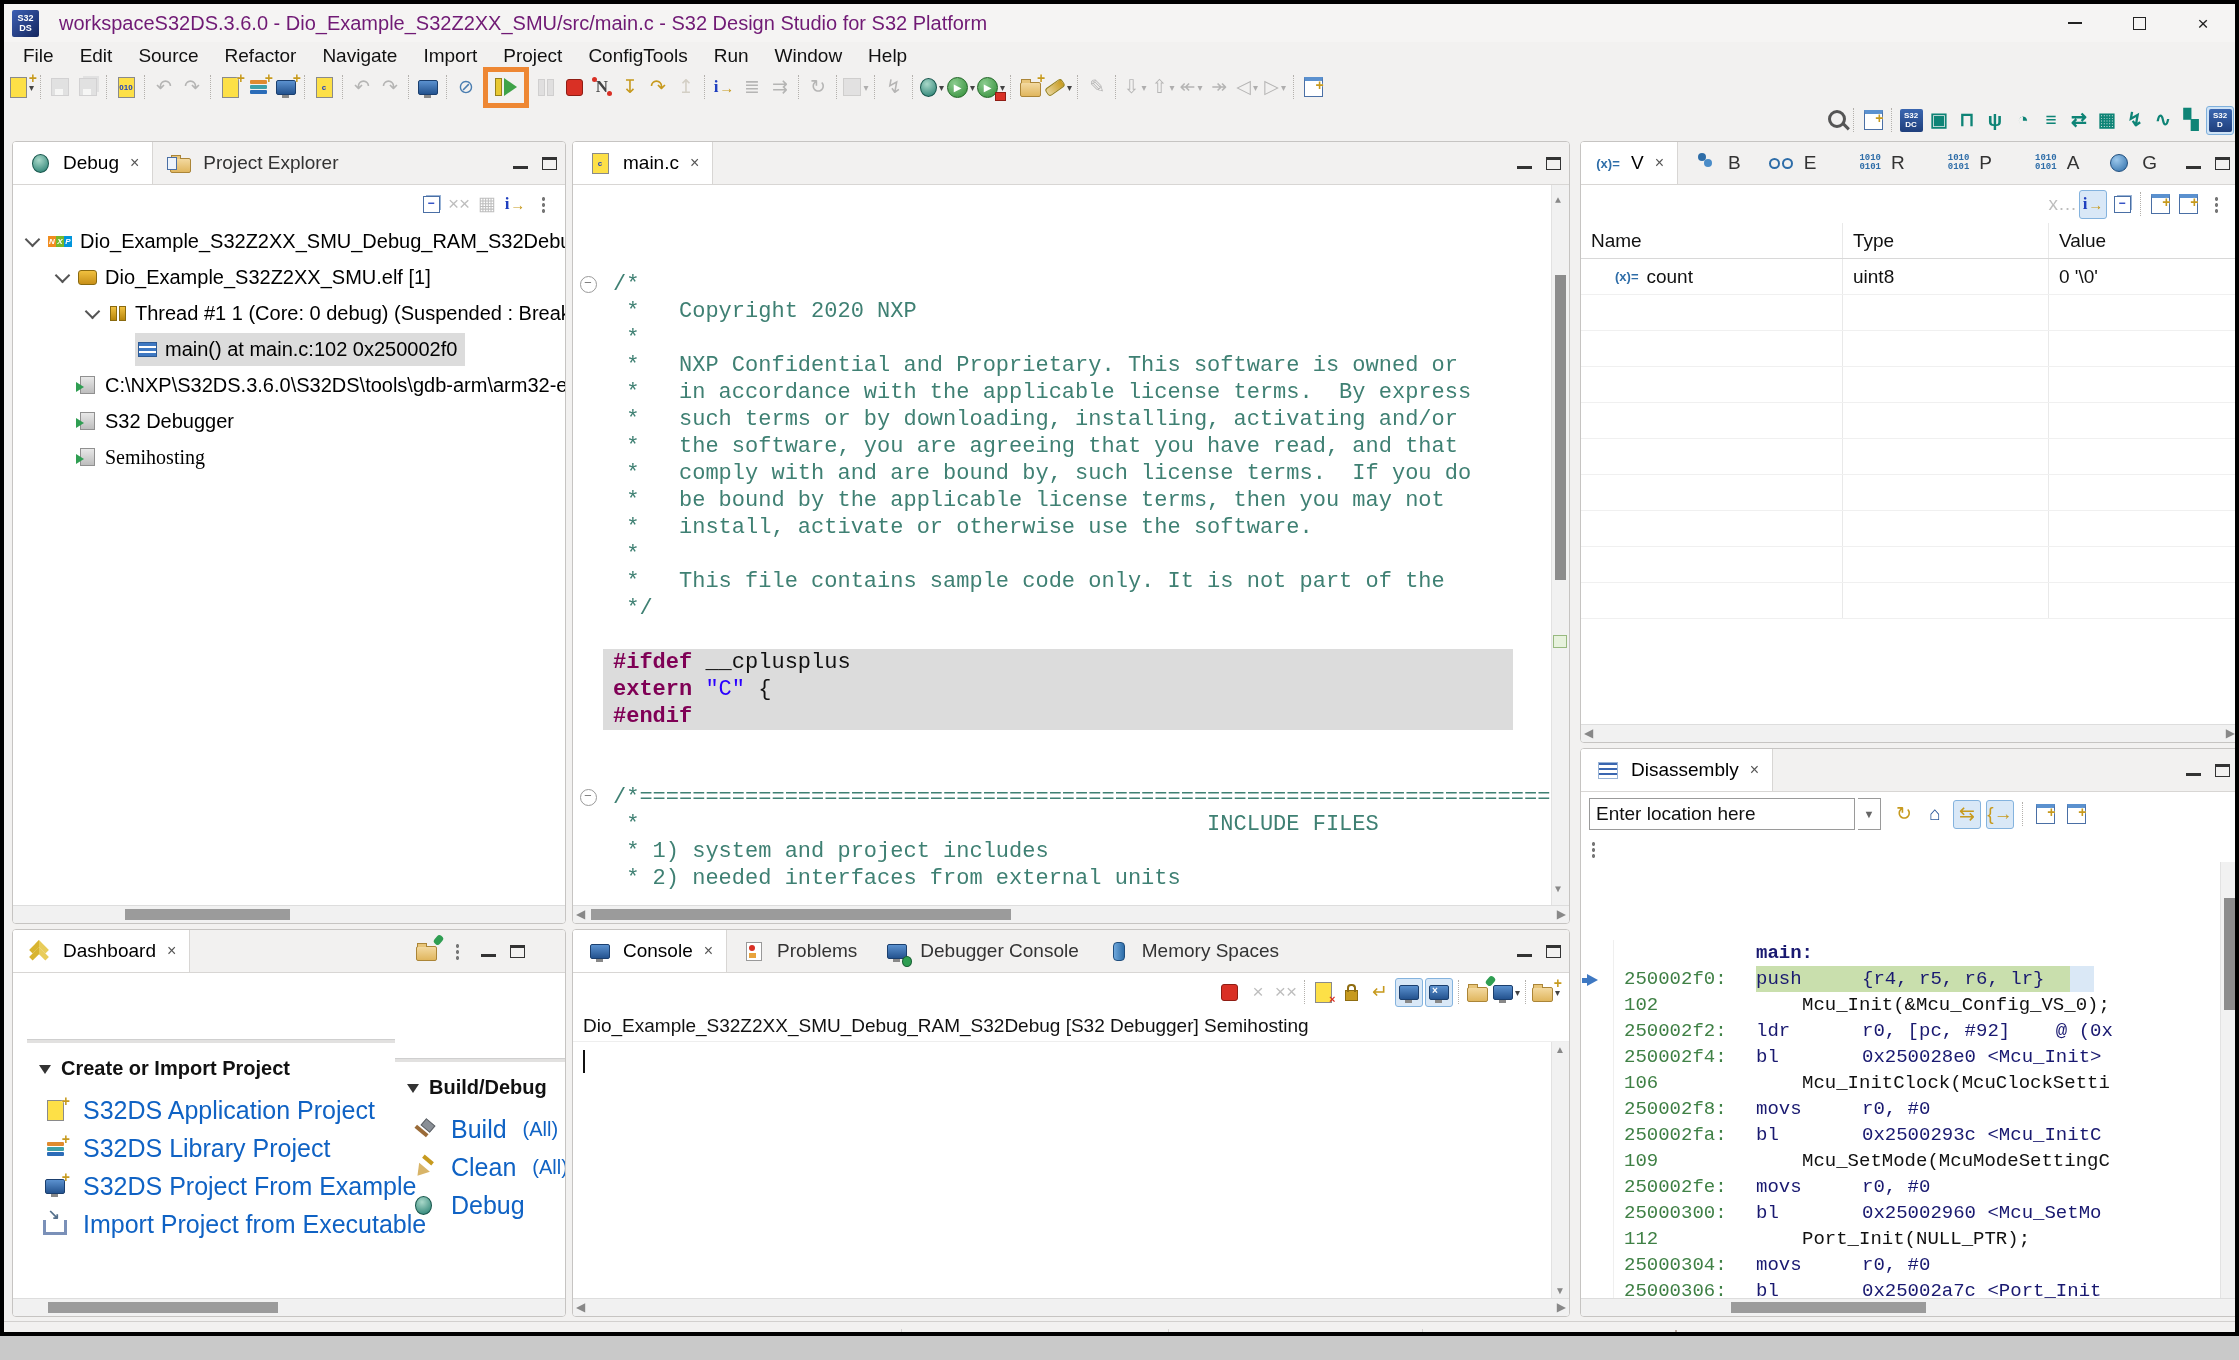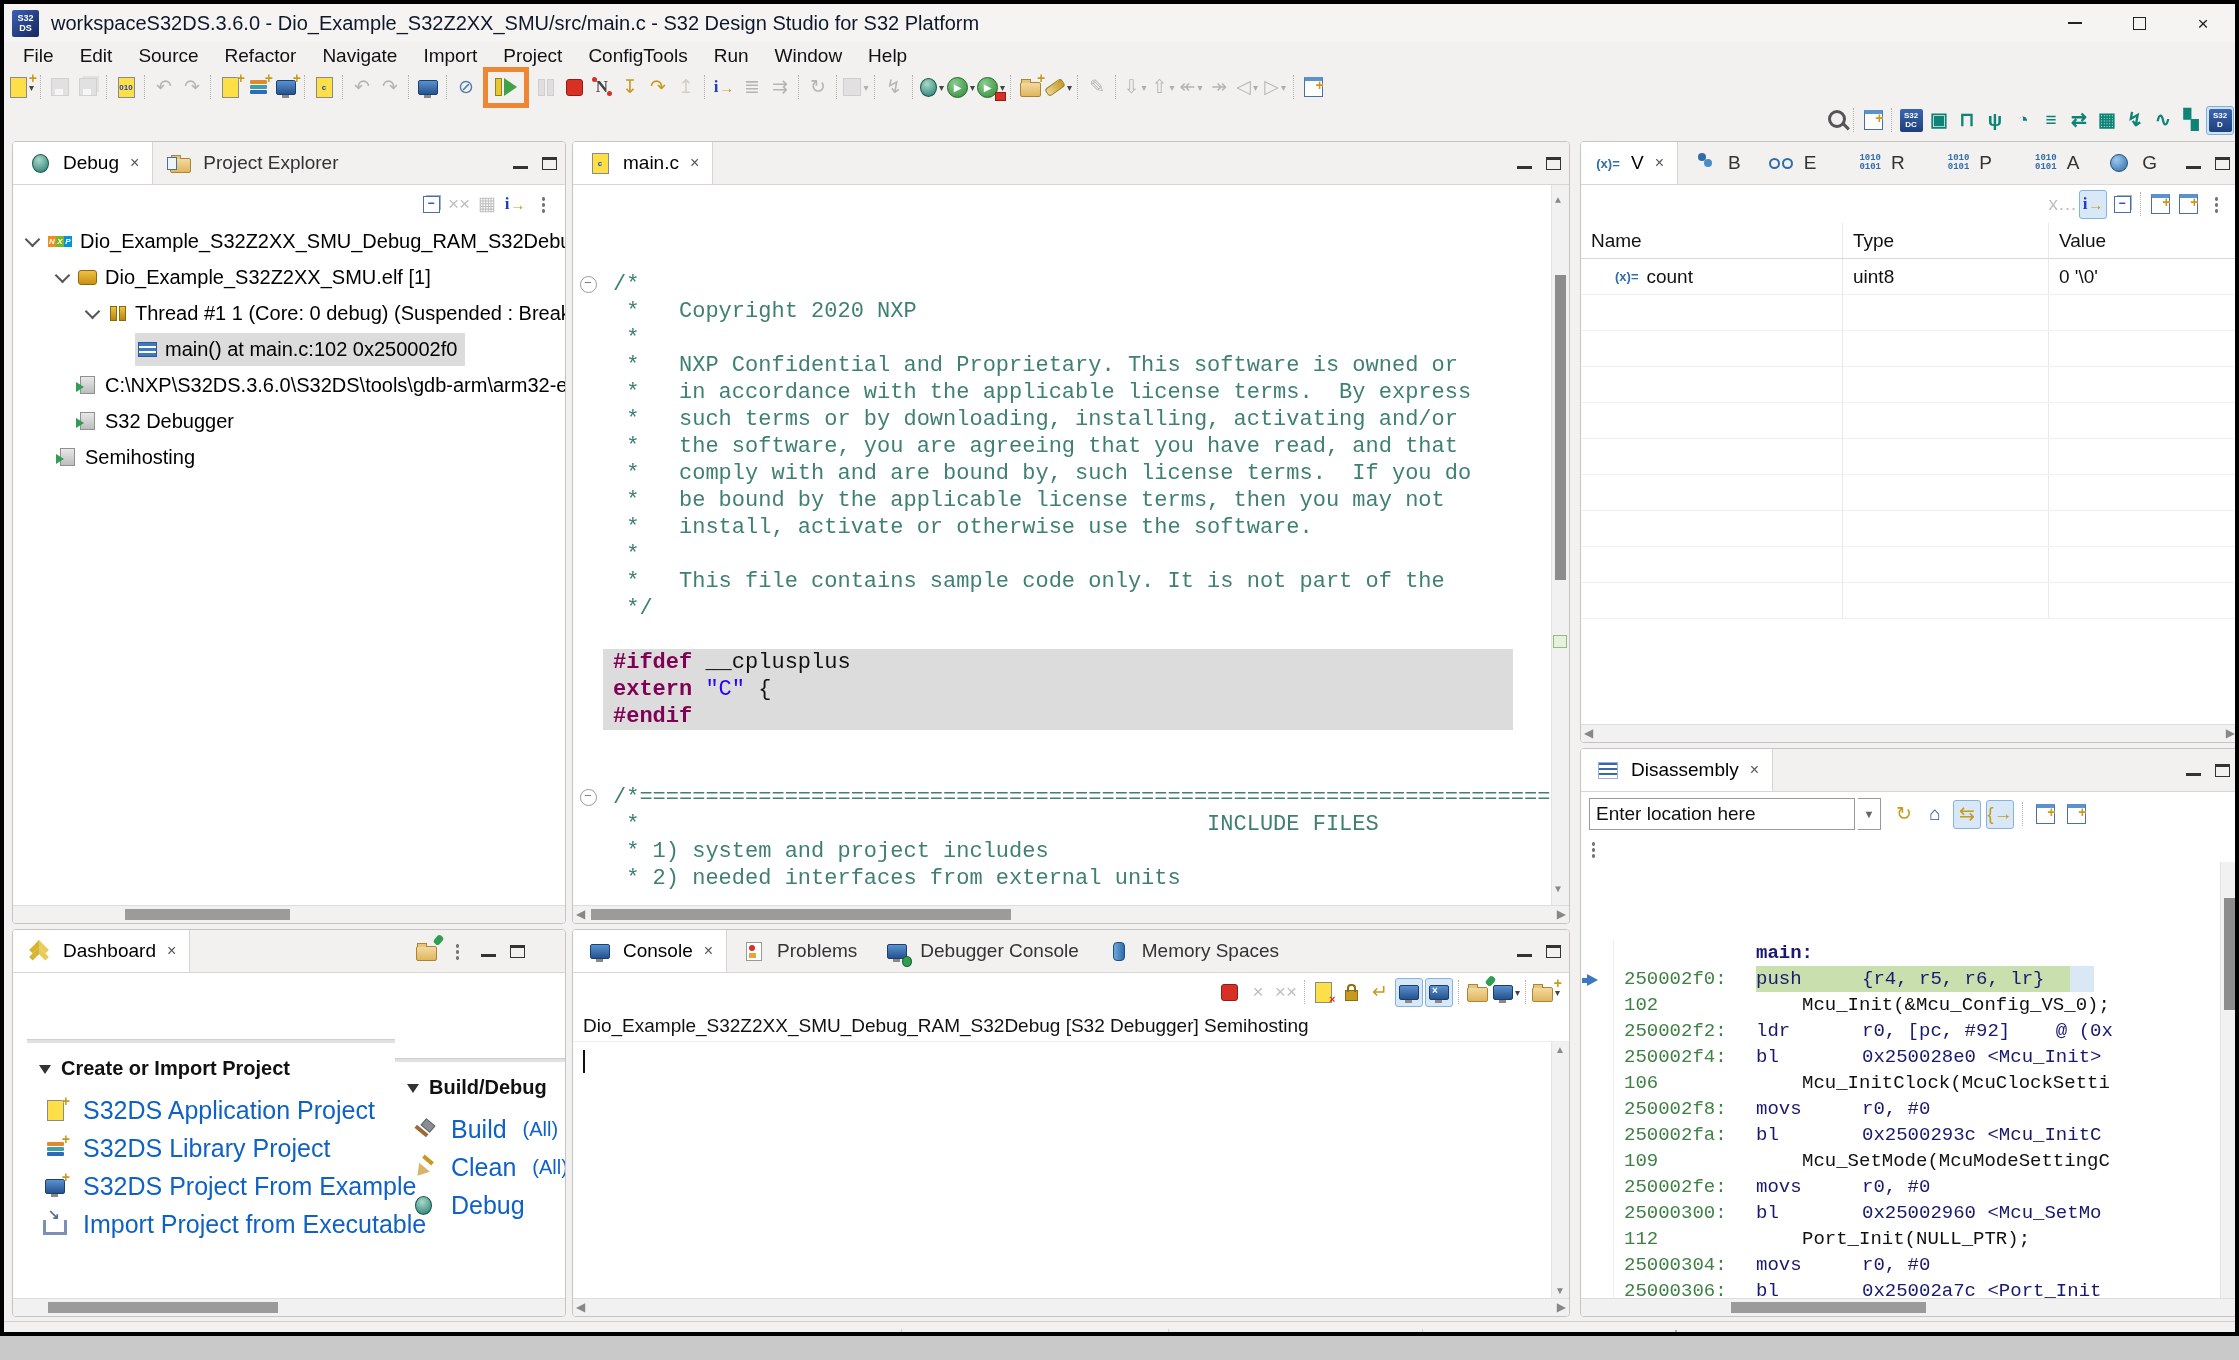--- a/index.html
+++ b/index.html
@@ -1,21 +1,21 @@
 <!DOCTYPE html>
 <html><head>
 <meta charset="utf-8">
 <style>
   html,body{margin:0;padding:0;background:#c9c9c9;font-family:"Liberation Sans",sans-serif;}
   #win{position:relative;width:2239px;height:1336px;background:#f2f1f0;border:4px solid #000000;box-sizing:border-box;overflow:hidden;}
   
   #titlebar{position:absolute;left:0;top:0;width:100%;height:38px;display:flex;align-items:center;background:#f5f4f3;}
   .appicon{width:27px;height:27px;margin-left:8px;background:linear-gradient(135deg,#3c5fb4,#14265e);color:#fff;
     font-size:9px;font-weight:bold;line-height:10px;display:flex;flex-direction:column;align-items:center;justify-content:center;border-radius:2px;}
-  #title-text{margin-left:12px;font-size:20px;color:#0f172a;white-space:nowrap;}
+  #title-text{margin-left:20px;font-size:20px;color:#701a75;white-space:nowrap;}
   .wbtns{margin-left:auto;display:flex;height:100%;}
   .wbtn{width:64px;height:100%;display:flex;align-items:center;justify-content:center;color:#222;}
   .glyph-min{width:14px;height:2px;background:#222;}
   .glyph-max{width:13px;height:13px;border:1.5px solid #222;box-sizing:border-box;}
   .glyph-close{font-size:19px;line-height:19px;}
   
   #menubar{position:absolute;left:0;top:38px;width:100%;height:27px;display:flex;align-items:center;padding-left:6px;font-size:19px;color:#111;}
   .menu-item{padding:1px 13px;}
   
   #row1{position:absolute;left:0;top:66px;width:100%;height:34px;display:flex;align-items:center;padding-left:4px;}
@@ -534,21 +534,21 @@
         </div>
         <div class="trow" style="padding-left: 36px;">
           <span class="texp"></span>
           <span class="tlab">
             <span class="ticon">
               <span class="ic-proc"></span>
             </span>
             <span class="ttext">S32 Debugger</span>
           </span>
         </div>
-        <div class="trow" style="padding-left: 16px;">
+        <div class="trow" style="padding-left: 36px; font-family: Liberation Serif, serif;">
           <span class="texp"></span>
           <span class="tlab">
             <span class="ticon">
               <span class="ic-proc"></span>
             </span>
             <span class="ttext">Semihosting</span>
           </span>
         </div>
       </div>
     <div class="hscroll">

